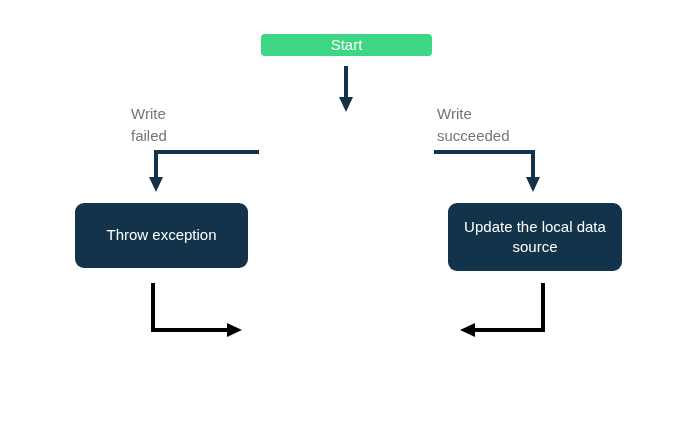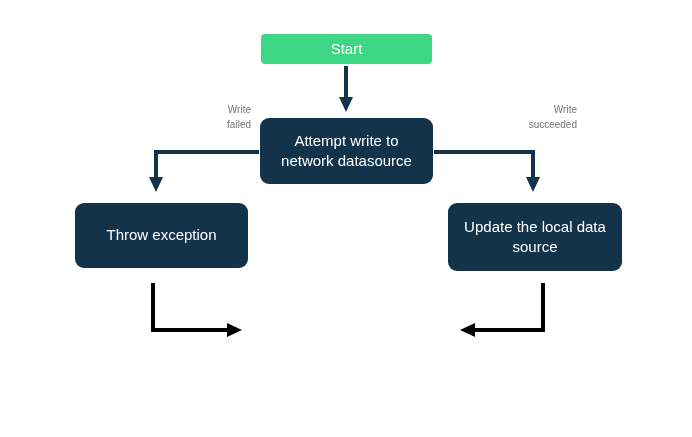--- a/index.html
+++ b/index.html
@@ -43,21 +43,21 @@
     position: absolute;
     display: flex;
     align-items: center;
     justify-content: center;
     text-align: center;
     font-size: 15px;
     line-height: 1.35;
   }
   .node-start {
     left: 261px; top: 34px;
-    width: 171px; height: 30px;
+    width: 171px; height: 22px;
     background: var(--start-fill);
     color: var(--node-text);
     border-radius: 4px;
     text-align: center;
   }
   .node-process {
     background: var(--node-fill);
     color: var(--node-text);
     border-radius: 9px;
     padding: 0 10px;
@@ -69,23 +69,23 @@
     left: 247px; top: 285px;
     width: 206px; height: 88px;
     background: var(--background);
     border: 4px solid var(--done-border);
     color: var(--done-text);
     border-radius: 0;
   }
   .edge-label {
     position: absolute;
     color: var(--edge-label);
-    font-size: 10px;
+    font-size: 15px;
     line-height: 1.45;
-    text-align: right;
+    text-align: left;
     white-space: pre-line;
   }
   .label-failed    { left: 131px; top: 103px; width: 120px; }
   .label-succeeded { left: 437px; top: 103px; width: 140px; }
 </style>
 </head>
 <body>
 
 <div class="canvas">
 
@@ -102,23 +102,20 @@
     <path class="edge navy" d="M259,152 H156 V178" marker-end="url(#head-navy)"></path>
     <path class="edge navy" d="M434,152 H533 V178" marker-end="url(#head-navy)"></path>
     <path class="edge black" d="M153,283 V330 H228" marker-end="url(#head-black)"></path>
     <path class="edge black" d="M543,283 V330 H474" marker-end="url(#head-black)"></path>
   </svg>
 
   <div class="node node-start">
     <span>Start</span>
   </div>
 
-  <div class="node node-process node-attempt">
-    <span>Attempt write to network datasource</span>
-  </div>
 
   <div class="edge-label label-failed">Write
 failed</div>
 
   <div class="edge-label label-succeeded">Write
 succeeded</div>
 
   <div class="node node-process node-update">
     <span>Update the local data source</span>
   </div>

